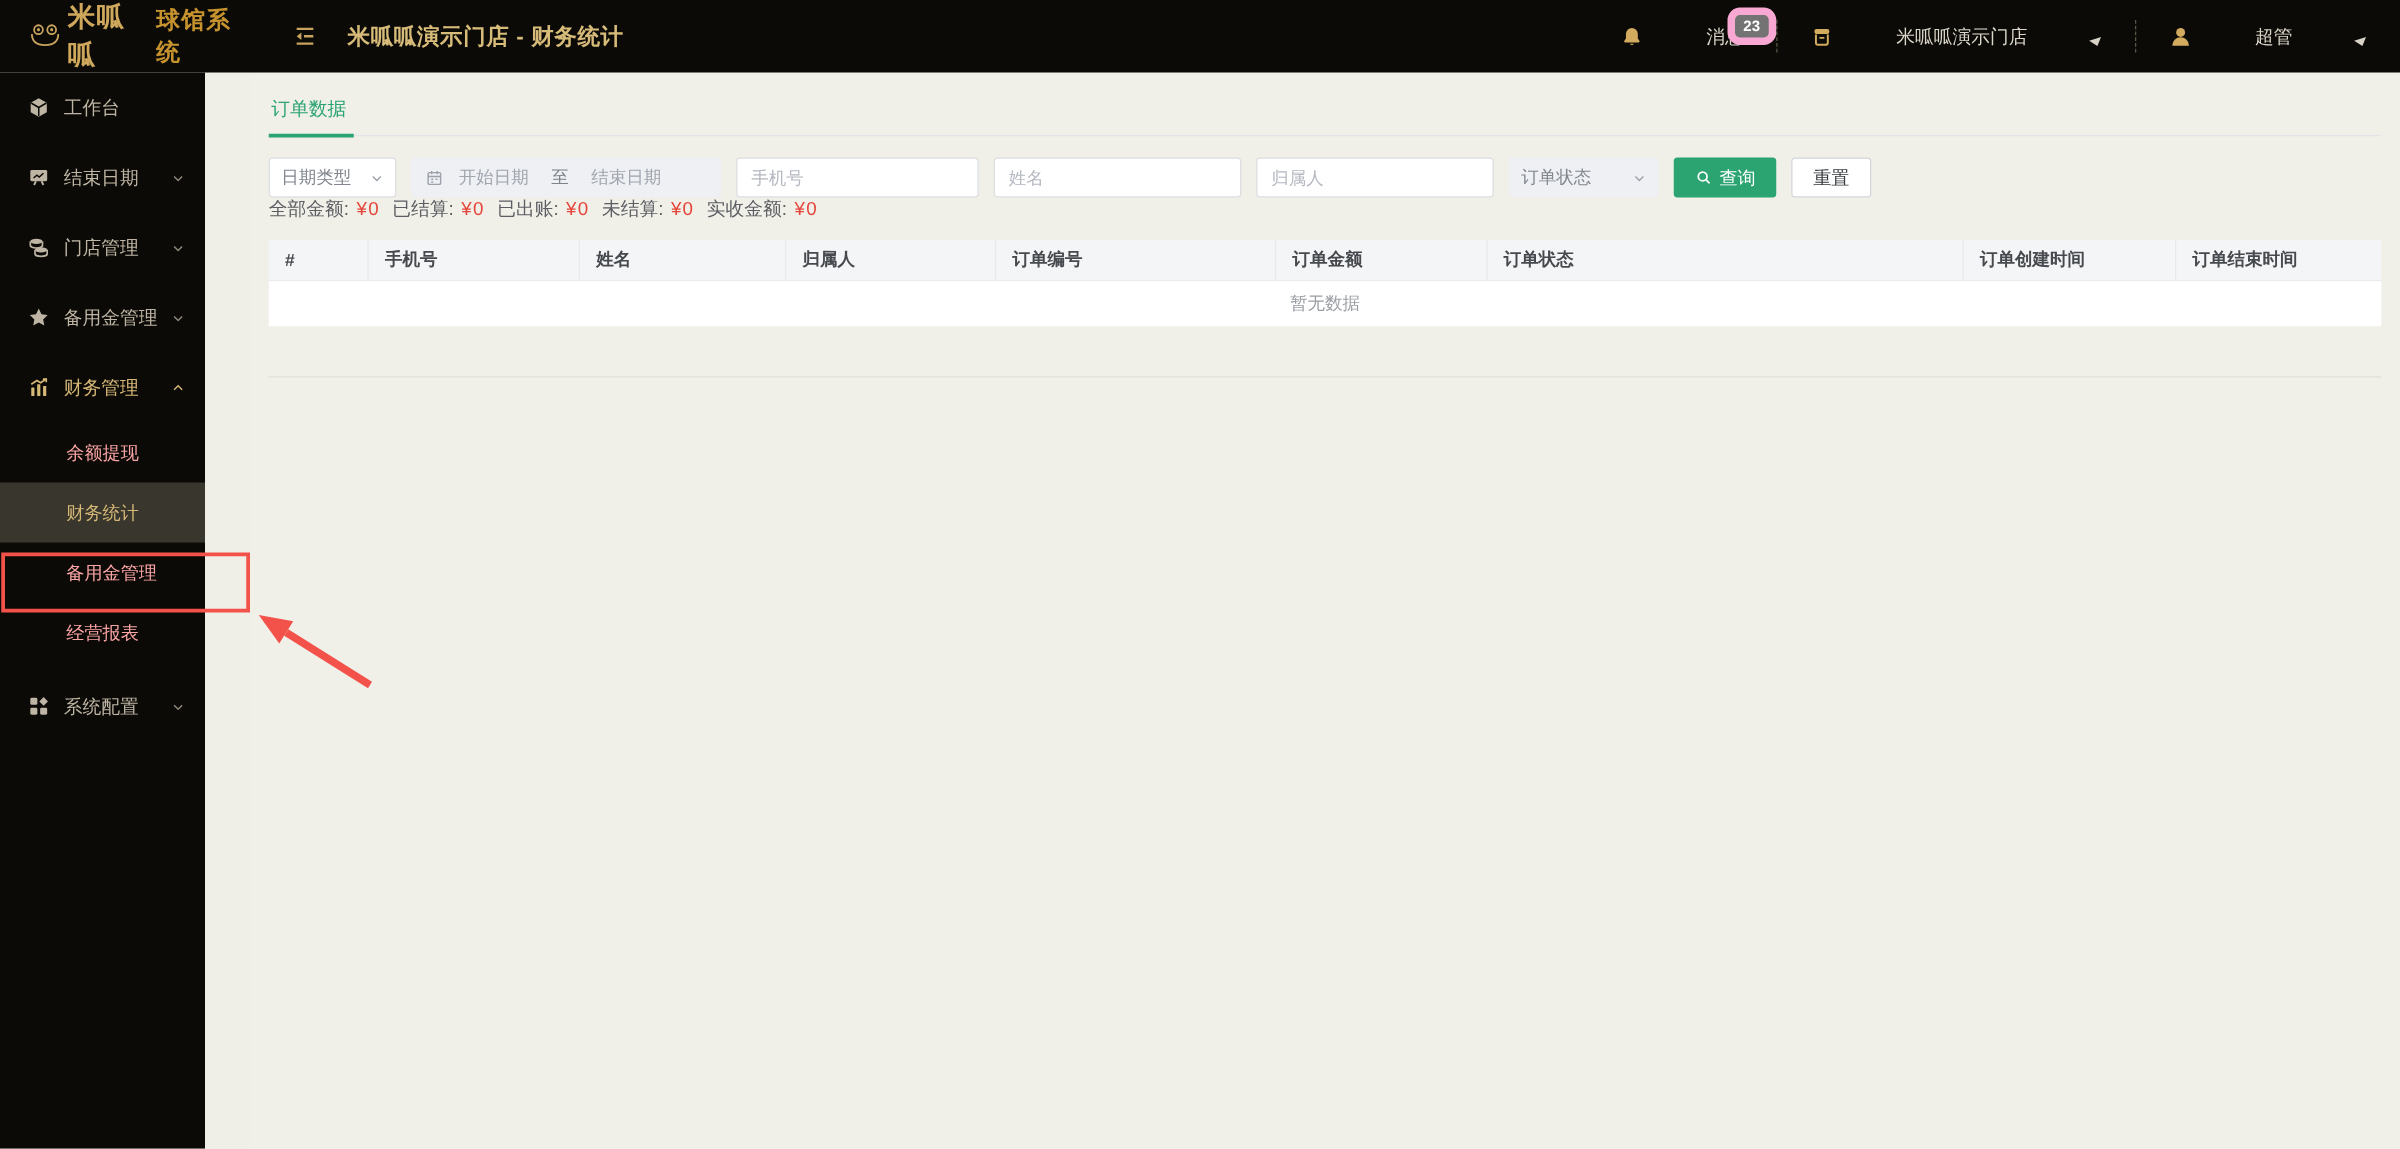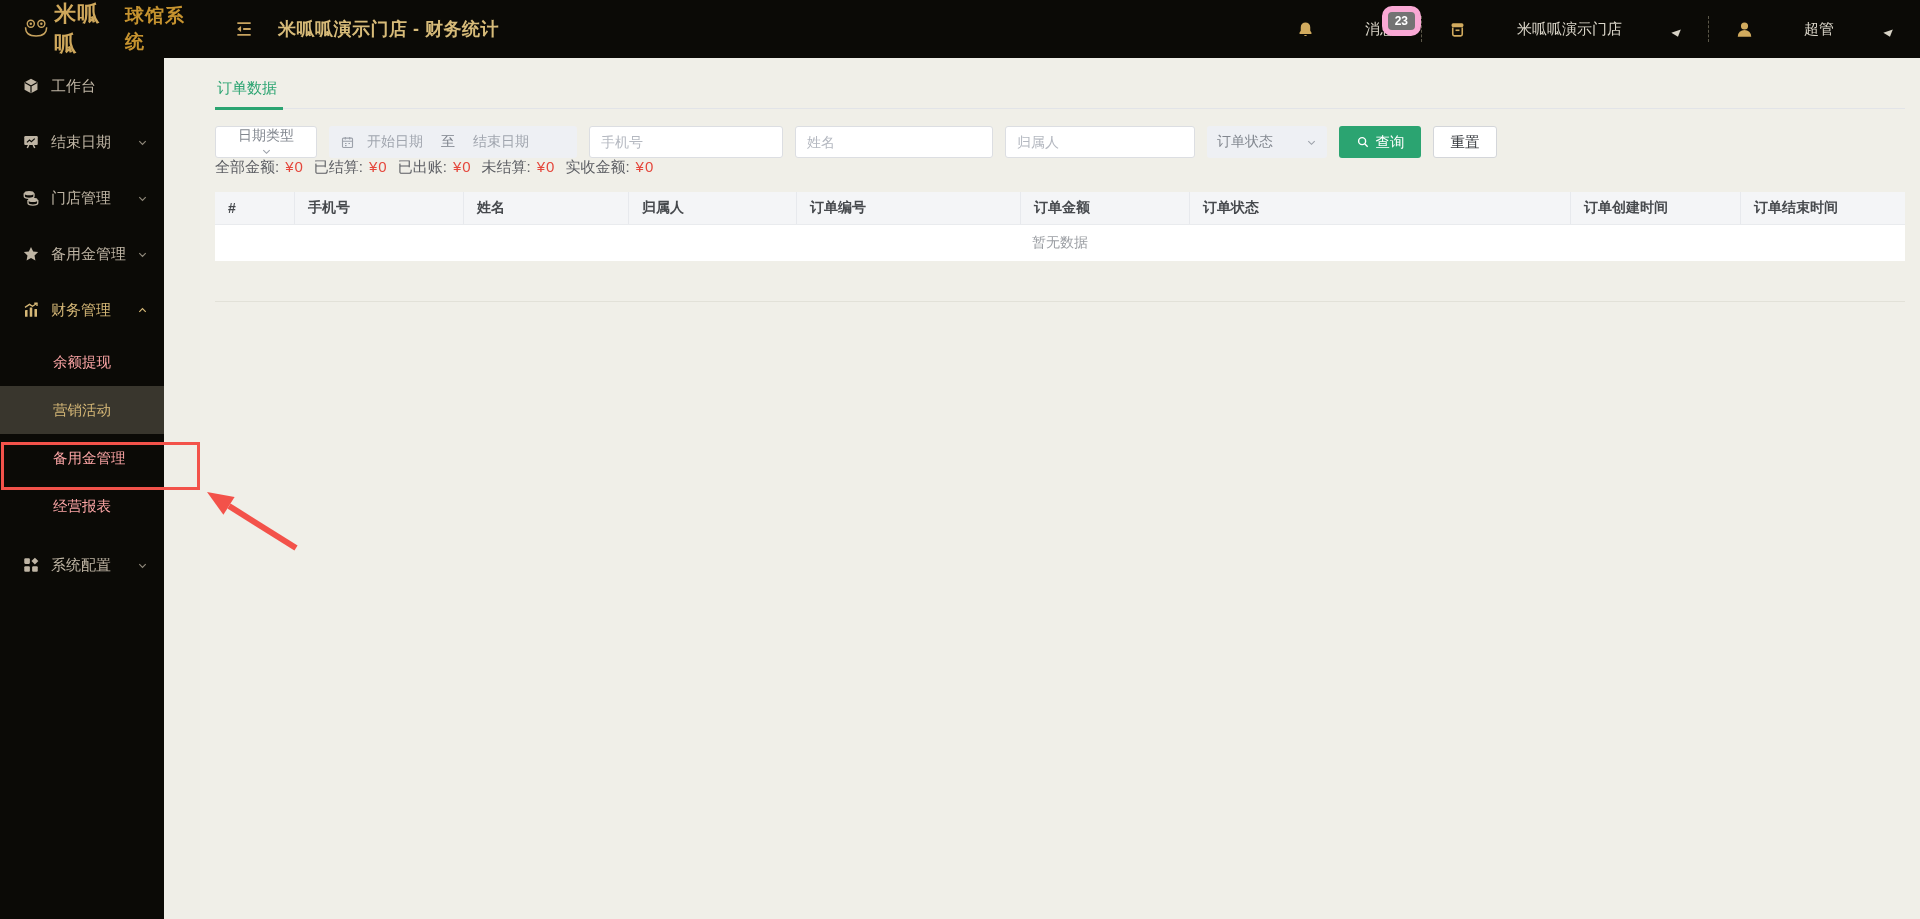--- a/index.html
+++ b/index.html
@@ -39,21 +39,21 @@
   .submenu { margin-bottom:15px; }
   .sub-item { height:48px; display:flex; align-items:center; padding-left:53px; font-size:14.5px; color:#fca5a5; cursor:pointer; }
   .sub-item.active { background:#39362d; color:#d6b877; }
   
   .main { position:absolute; left:200px; top:58px; width:1720px; height:861px; background:#f0efe8; padding:0 15px; }
   .card { border-bottom:1px solid #e2e1d8; padding-bottom:40px; }
   .tabbar { padding-top:21px; border-bottom:1px solid #e2e4e8; }
   .tab { display:inline-block; color:#2ba471; font-size:15px; font-weight:500; line-height:17px; padding:0 6px 11px 2px; border-bottom:3px solid #2ba471; margin-bottom:-2px; cursor:pointer; }
   .filters { display:flex; gap:12px; margin-top:17px; height:32px; align-items:center; font-size:14px; }
   .ctl { height:32px; border-radius:3px; display:flex; align-items:center; }
-  .select-white { width:102px; background:#fff; border:1px solid #dcdee2; color:#82878f; padding:0 9px; justify-content:space-between; cursor:pointer;flex-direction:column; }
+  .select-white { width:102px; background:#fff; border:1px solid #dcdee2; color:#82878f; padding:0 9px; justify-content:space-between; cursor:pointer; }
   .select-gray { width:120px; background:#eef0f4; color:#82878f; padding:0 10px; justify-content:space-between; cursor:pointer; }
   .ctl .chev svg { width:11px; height:11px; color:#9ca1aa; display:block; }
   .date-range { width:248px; background:#eef0f4; color:#a0a5ae; padding:0 11px; cursor:pointer; }
   .date-range svg { width:15px; height:15px; color:#9ca1aa; margin-right:12px; }
   .date-range .dr-txt { margin-right:18px; }
   .date-range .dr-to { color:#7d828b; margin-right:18px; }
   .input { background:#fff; border:1px solid #dcdee2; padding:0 11px; color:#333; font-size:14px; outline:none; font-family:inherit; }
   .input::placeholder { color:#b4b8c0; }
   .btn-search { width:82px; background:#2ba471; color:#fff; justify-content:center; gap:6px; font-size:14.5px; border:none; cursor:pointer; font-family:inherit; }
   .btn-search svg { width:14px; height:14px; }
@@ -183,21 +183,21 @@
       <svg viewBox="0 0 24 24" fill="none" stroke="currentColor" stroke-width="2.6">
           <path d="M5 15l7-7 7 7"></path>
         </svg>
     </span>
   </div>
   <div class="submenu">
     <div class="sub-item">
       <span>余额提现</span>
     </div>
     <div class="sub-item active">
-      <span>营销活动</span>
+      <span>财务统计</span>
     </div>
     <div class="sub-item">
       <span>备用金管理</span>
     </div>
     <div class="sub-item">
       <span>经营报表</span>
     </div>
   </div>
   <div class="nav-item">
     <svg class="mi" viewBox="0 0 24 24" fill="currentColor">

